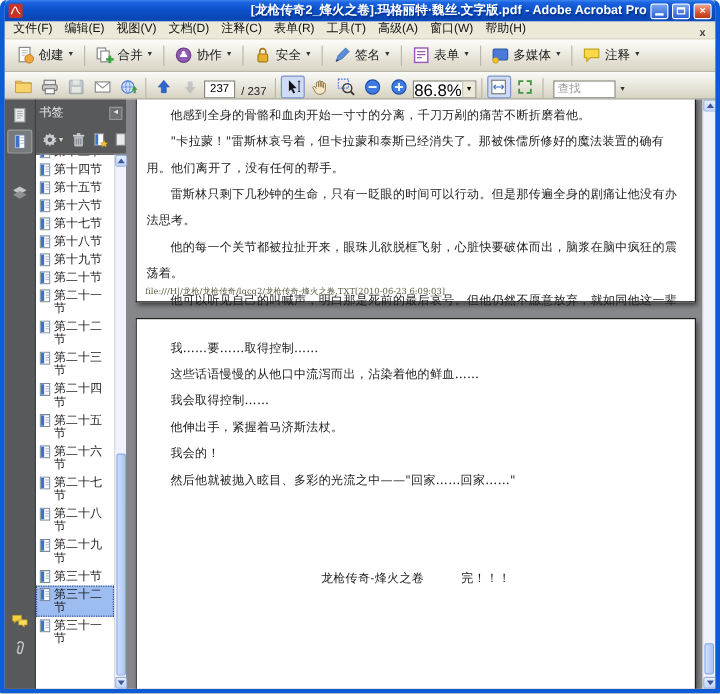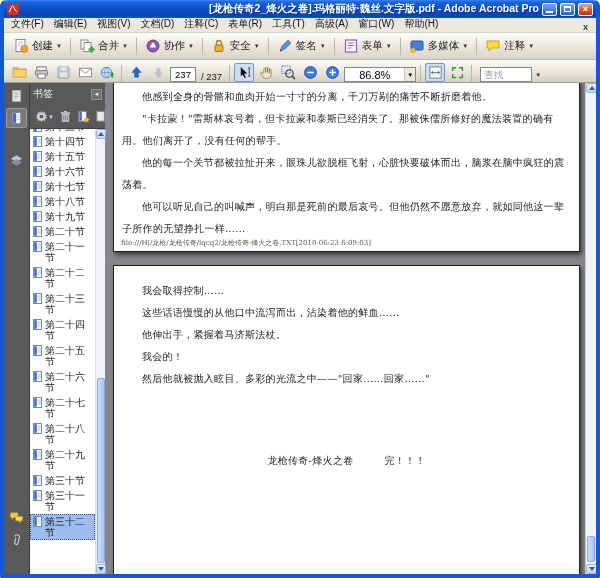--- a/index.html
+++ b/index.html
@@ -34,21 +34,21 @@
   .tb-sep { width:1px; height:17px; background:#bcb9aa; margin:0 2px; flex:none; }
   .toolbar2 { height:23px; flex:none; display:flex; align-items:flex-end; gap:2px; padding:0 5px;
     background:linear-gradient(#fbfbf8,#e2dfd2 70%,#d6d2c2); border-bottom:1px solid #9f9c90; }
   .icon-btn { width:20px; height:19px; display:flex; align-items:center; justify-content:center; border:1px solid transparent; border-radius:2px; flex:none; }
   .icon-btn svg { width:15px; height:15px; }
   .icon-btn.disabled { opacity:.45; }
   .icon-btn.pressed { background:#cfdcf4; border:1px solid #7a96c8; }
   .page-input { width:26px; height:15px; font-size:9.5px; border:1px solid #8a897e; background:#fff; text-align:center; font-family:"Liberation Sans",sans-serif; }
   .page-total { font-size:9.5px; color:#222; padding:0 3px; white-space:nowrap; }
   .zoom-box { display:flex; align-items:center; border:1px solid #8a897e; background:#fff; height:15px; }
-  .zoom-value { font-size:11px; padding:0 14px; min-width:30px; }
+  .zoom-value { font-size:14px; padding:0 0; min-width:30px; }
   .zoom-dd { font-size:6px; padding:0 2px; border-left:1px solid #c9c6ba; background:#ece9d8; height:100%; display:flex; align-items:center; }
   .find-box { display:flex; align-items:center; margin-left:4px; }
   .find-input { width:52px; height:15px; border:1px solid #8a897e; font-size:9.5px; padding:0 3px; font-family:"Liberation Sans",sans-serif; }
   .find-input::placeholder { color:#999; }
   .find-dd { font-size:6px; padding:0 3px; color:#333; }
   
   .main { flex:1; display:flex; min-height:0; background:#85878a; }
   .navstrip { width:26px; flex:none; background:#57595b; display:flex; flex-direction:column; align-items:center; padding-top:2px; border-right:1px solid #3f4143; }
   .strip-btn { width:21px; height:20px; display:flex; align-items:center; justify-content:center; margin:1px 0; border:1px solid transparent; border-radius:2px; }
   .strip-btn svg { width:15px; height:15px; }
@@ -538,36 +538,36 @@
 
               <div class="bm-item">
                 <svg viewBox="0 0 9 11">
                   <rect x="0.5" y="0.5" width="8" height="10" fill="#fff" stroke="#7a8aa0"></rect>
                   <rect x="1.2" y="1.2" width="2.6" height="8.6" fill="#3f6fc9"></rect>
                   <path d="M4.8 3h3M4.8 5h3M4.8 7h3" stroke="#9ab" stroke-width=".7"></path>
                 </svg>
                 <span class="bm-label">第三十节</span>
               </div>
 
+              <div class="bm-item selected">
+                <svg viewBox="0 0 9 11">
+                  <rect x="0.5" y="0.5" width="8" height="10" fill="#fff" stroke="#7a8aa0"></rect>
+                  <rect x="1.2" y="1.2" width="2.6" height="8.6" fill="#3f6fc9"></rect>
+                  <path d="M4.8 3h3M4.8 5h3M4.8 7h3" stroke="#9ab" stroke-width=".7"></path>
+                </svg>
+                <span class="bm-label">第三十二节</span>
+              </div>
+
               <div class="bm-item">
                 <svg viewBox="0 0 9 11">
                   <rect x="0.5" y="0.5" width="8" height="10" fill="#fff" stroke="#7a8aa0"></rect>
                   <rect x="1.2" y="1.2" width="2.6" height="8.6" fill="#3f6fc9"></rect>
                   <path d="M4.8 3h3M4.8 5h3M4.8 7h3" stroke="#9ab" stroke-width=".7"></path>
                 </svg>
                 <span class="bm-label">第三十一节</span>
-              </div>
-
-              <div class="bm-item selected">
-                <svg viewBox="0 0 9 11">
-                  <rect x="0.5" y="0.5" width="8" height="10" fill="#fff" stroke="#7a8aa0"></rect>
-                  <rect x="1.2" y="1.2" width="2.6" height="8.6" fill="#3f6fc9"></rect>
-                  <path d="M4.8 3h3M4.8 5h3M4.8 7h3" stroke="#9ab" stroke-width=".7"></path>
-                </svg>
-                <span class="bm-label">第三十二节</span>
               </div>
 
           </div>
         </div>
         <div class="xp-scroll">
           <span class="sb-btn sb-up">
               <span class="tri-up"></span>
             </span>
           <span class="sb-thumb bm-thumb"></span>
           <span class="sb-btn sb-down">
@@ -575,29 +575,31 @@
             </span>
         </div>
       </div>
     </div>
 
     <div class="docarea">
       <div class="page page1">
         <div class="doc-text">
           <p>他感到全身的骨骼和血肉开始一寸寸的分离，千刀万剐的痛苦不断折磨着他。</p>
             <p>"卡拉蒙！"雷斯林哀号着，但卡拉蒙和泰斯已经消失了。那被侏儒所修好的魔法装置的确有用。他们离开了，没有任何的帮手。</p>
+            <p>雷斯林只剩下几秒钟的生命，只有一眨眼的时间可以行动。但是那传遍全身的剧痛让他没有办法思考。</p>
             <p>他的每一个关节都被拉扯开来，眼珠儿欲脱框飞射，心脏快要破体而出，脑浆在脑中疯狂的震荡着。</p>
             <p>他可以听见自己的叫喊声，明白那是死前的最后哀号。但他仍然不愿意放弃，就如同他这一辈子所作的无望挣扎一样……</p>
         </div>
         <div class="footer-link">file:///H|/龙枪/龙枪传奇/lqcq2/龙枪传奇-烽火之卷.TXT[2010-06-23 6:09:03]</div>
       </div>
       <div class="page page2">
         <div class="doc-text">
+          <p>我……要……取得控制……</p>
+            <p>这些话语慢慢的从他口中流泻而出，沾染着他的鲜血……</p>
             <p>我会取得控制……</p>
-            <p>这些话语慢慢的从他口中流泻而出，沾染着他的鲜血……</p>
             <p>他伸出手，紧握着马济斯法杖。</p>
             <p>我会的！</p>
             <p>然后他就被抛入眩目、多彩的光流之中——"回家……回家……"</p>
           <p class="ending-line">龙枪传奇-烽火之卷　　　完！！！</p>
         </div>
       </div>
       <div class="doc-scroll">
         <span class="sb-btn sb-up">
             <span class="tri-up"></span>
           </span>

